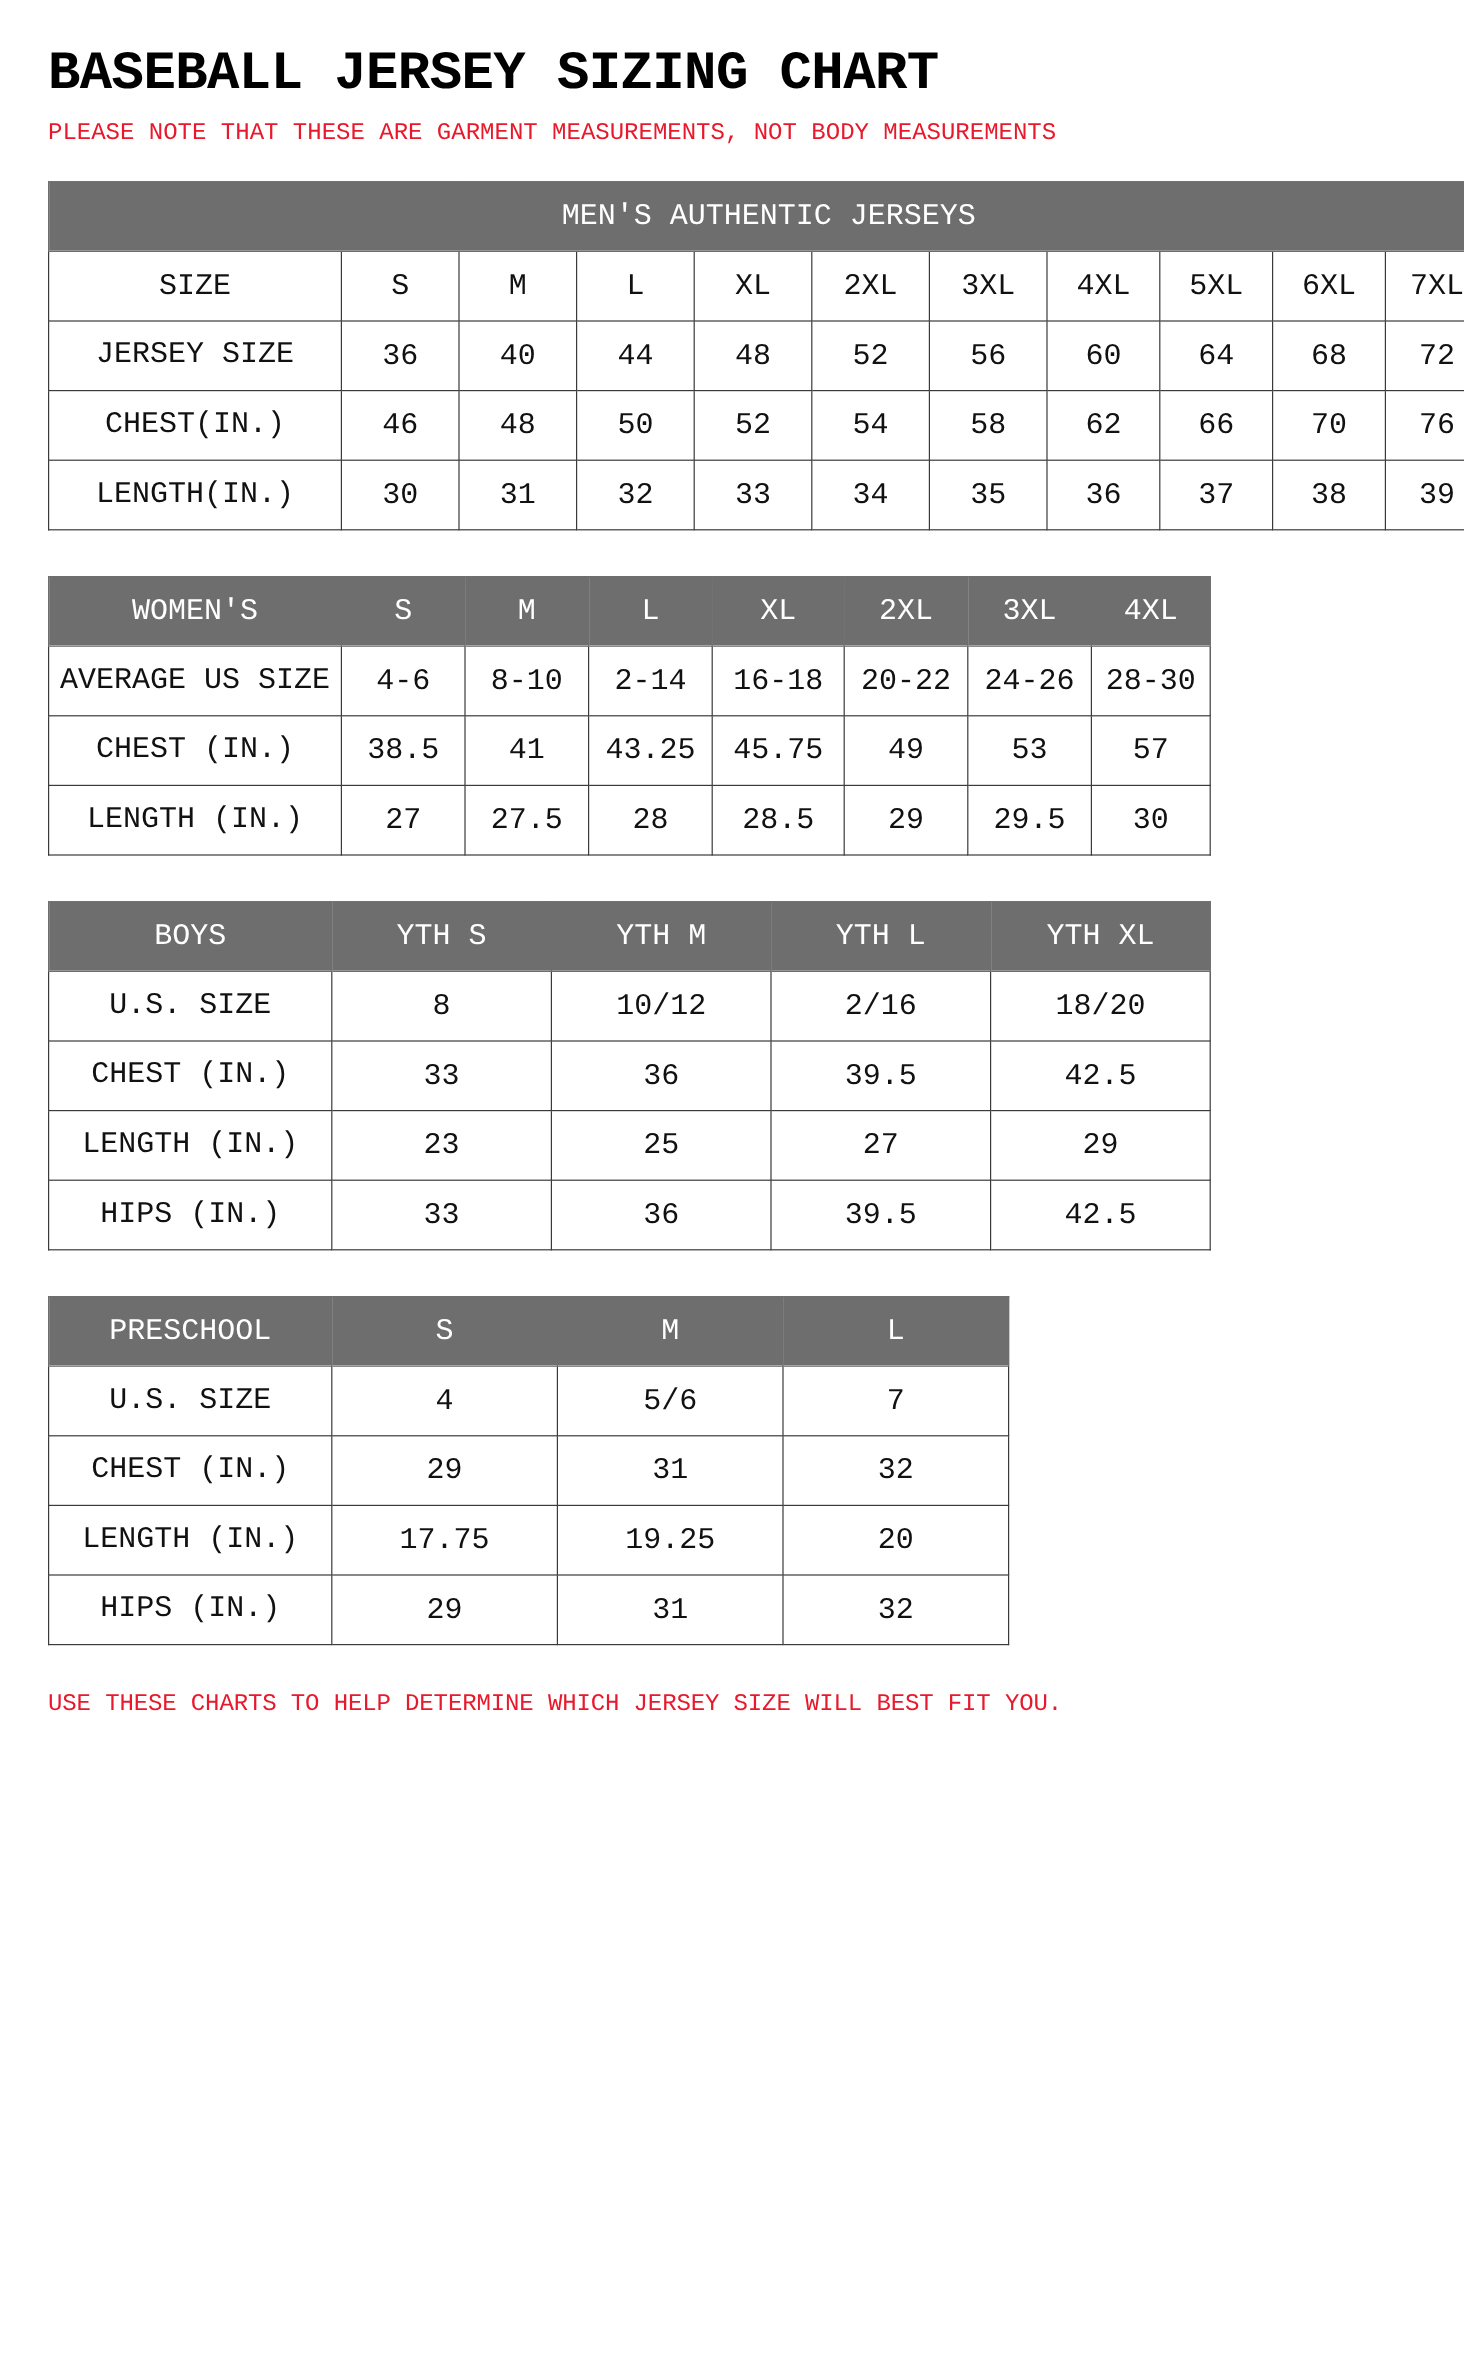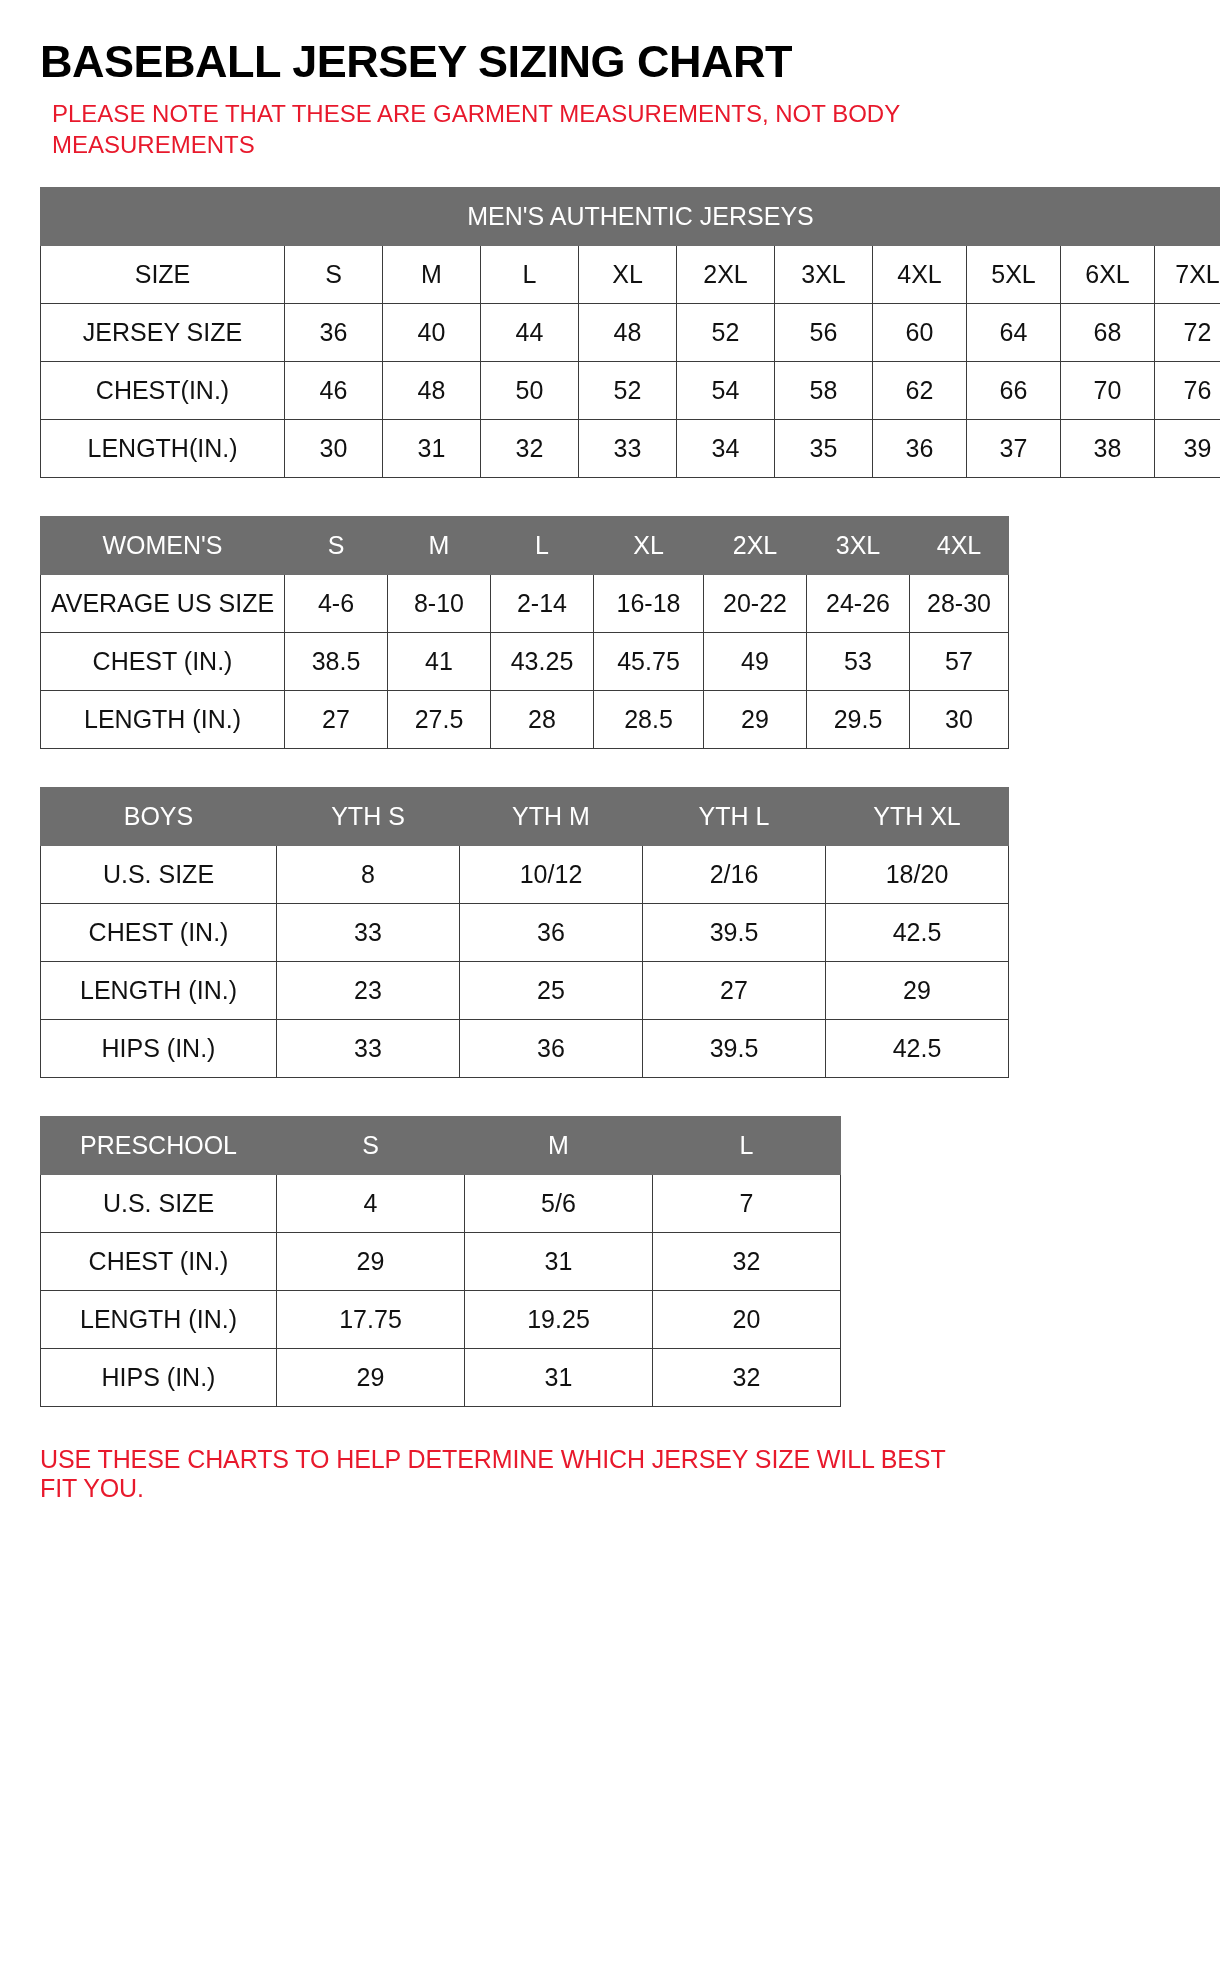--- a/index.html
+++ b/index.html
@@ -11,34 +11,35 @@
     width: 1220px;
     min-height: 1974px;
     font-family: "Liberation Sans", sans-serif;
     color: #111111;
     -webkit-font-smoothing: antialiased;
   }
   .page {
     width: 996px;
     box-sizing: border-box;
     padding: 30px 40px 20px 40px;
+    font-family: Liberation Mono, monospace;
   }
   .main-title {
     font-size: 45px;
     font-weight: bold;
     letter-spacing: -0.5px;
     color: #000000;
     margin: 8px 0 14px 0;
     line-height: 1.05;
   }
   .note {
     color: #e8192c;
-    font-size: 24px;
+    font-size: 20px;
     line-height: 1.28;
-    margin: 0 0 26px 12px;
+    margin: 0 0 26px 0;
     max-width: 1110px;
   }
   table.chart {
     border-collapse: collapse;
     table-layout: fixed;
     margin-bottom: 38px;
   }
   table.chart td, table.chart th {
     border: 1px solid #3b3b3b;
     text-align: center;
@@ -74,21 +75,21 @@
   
   #mens-table { width: 1140px; }
   
   #womens-table { width: 968px; }
   
   #boys-table { width: 968px; border-radius: 18px; }
   
   #preschool-table { width: 800px; }
   .footer-note {
     color: #e8192c;
-    font-size: 25px;
+    font-size: 20px;
     margin-top: 6px;
     letter-spacing: -0.1px;
   }
 </style>
 </head>
 <body>
 
 <div class="page">
 
   <h1 class="main-title">BASEBALL JERSEY SIZING CHART</h1>

